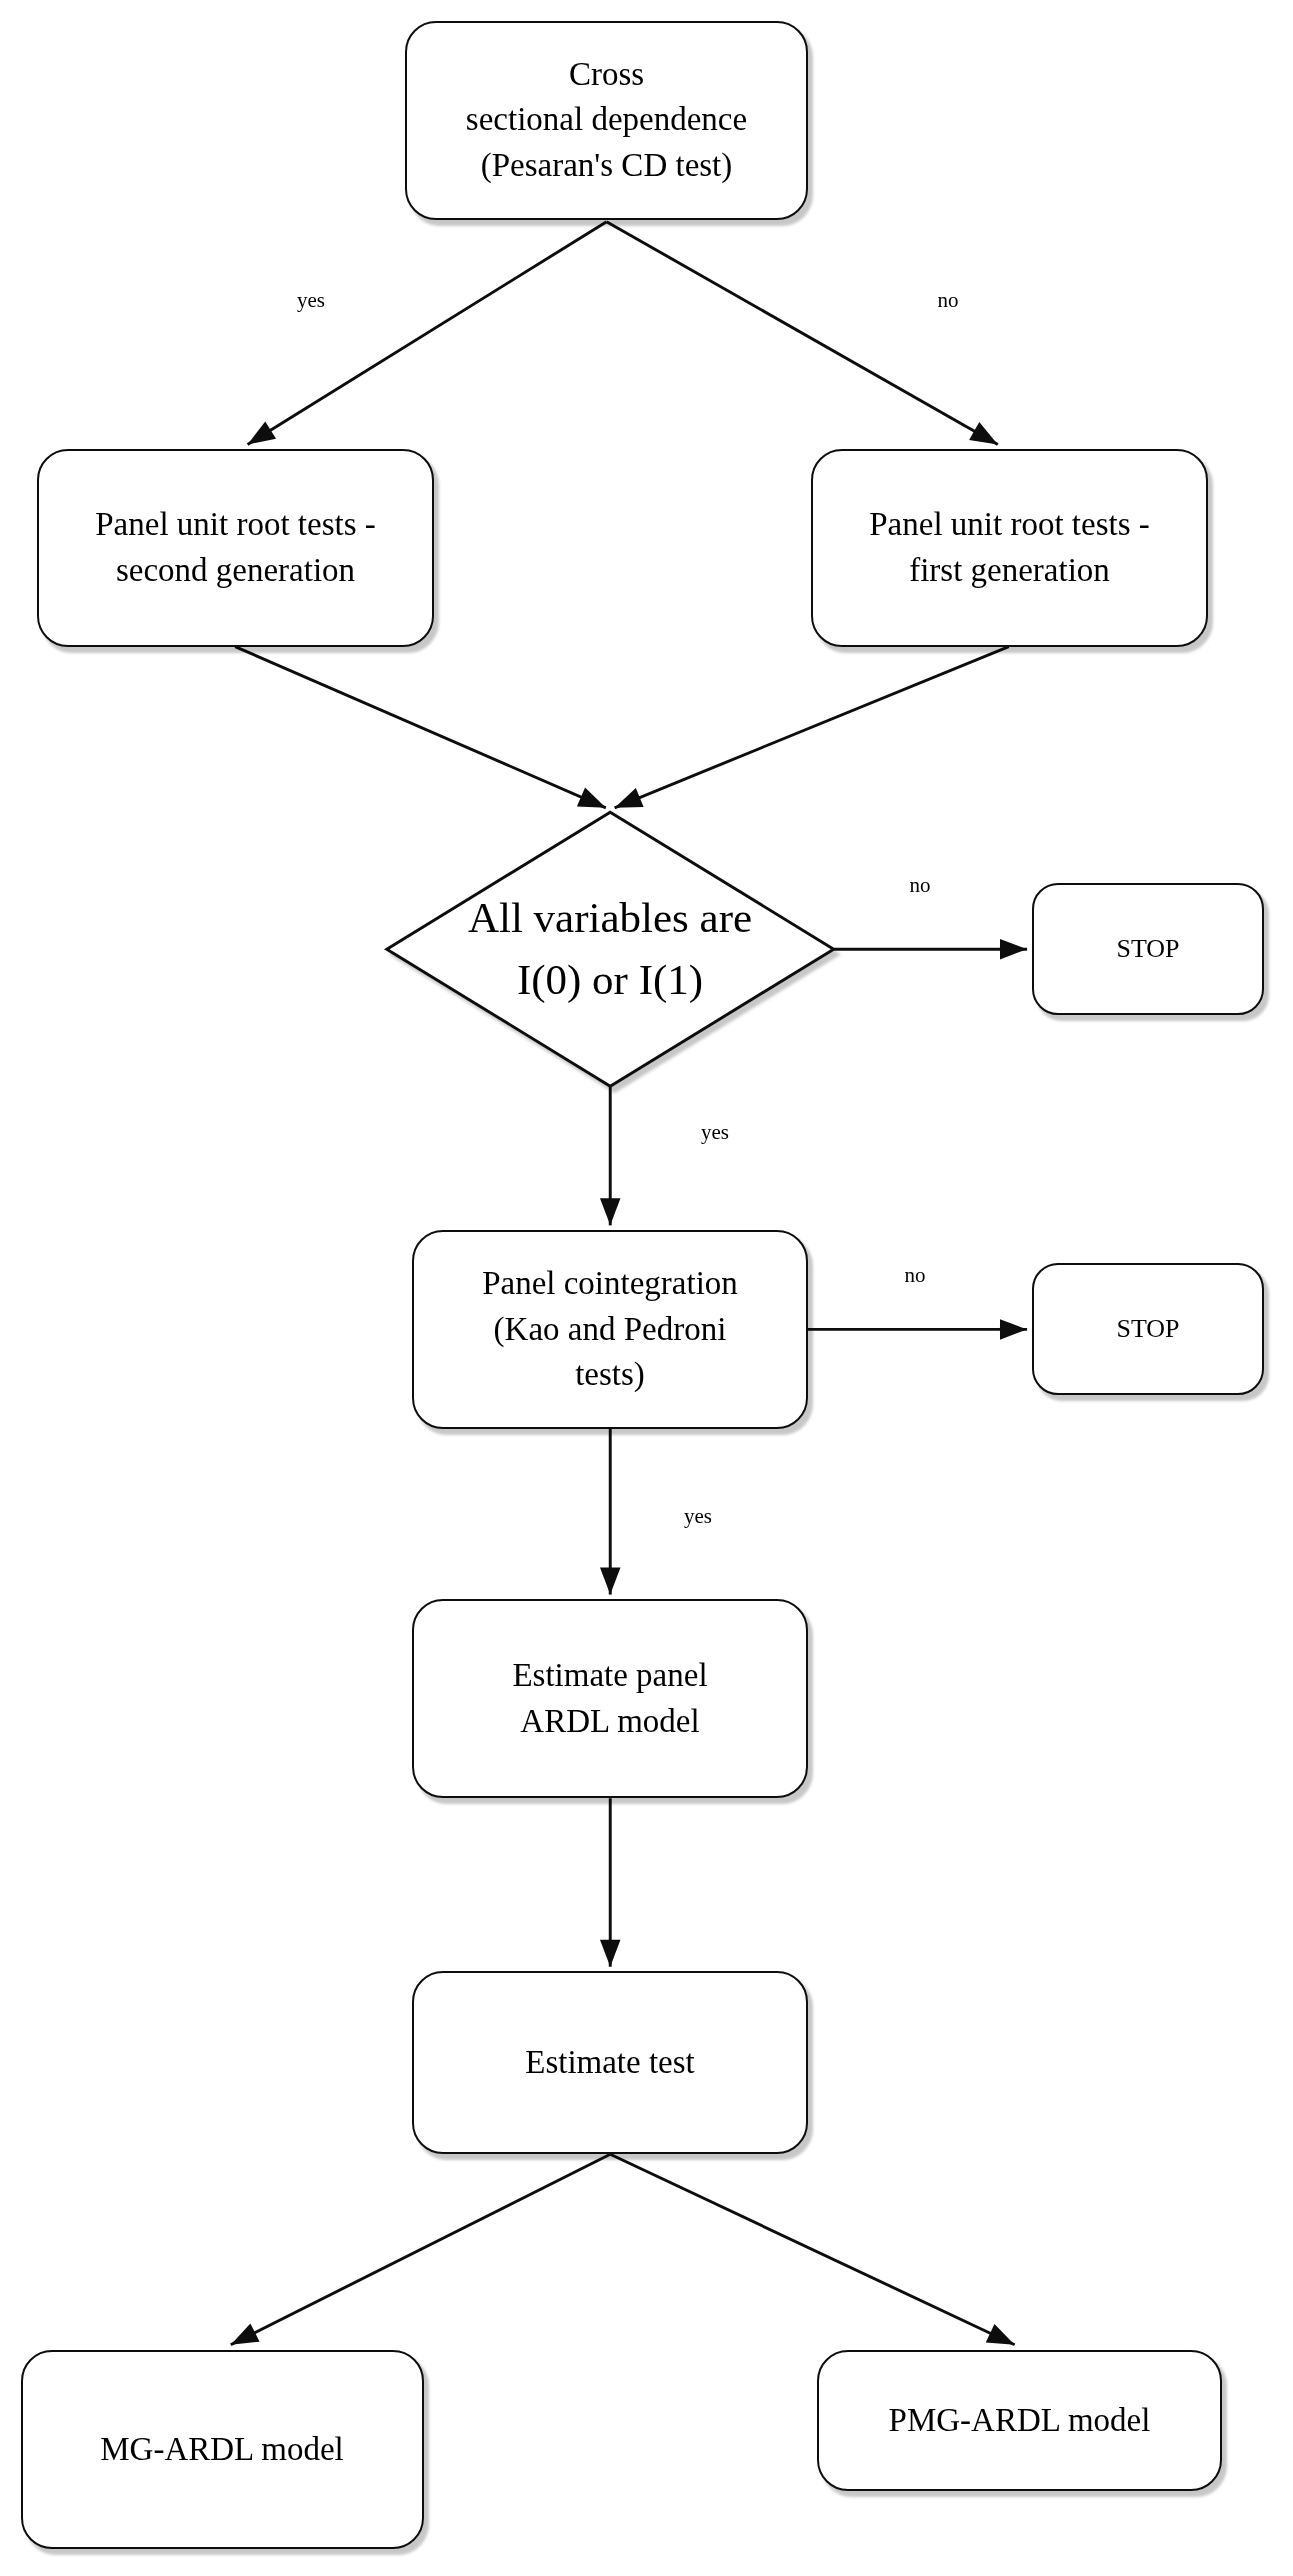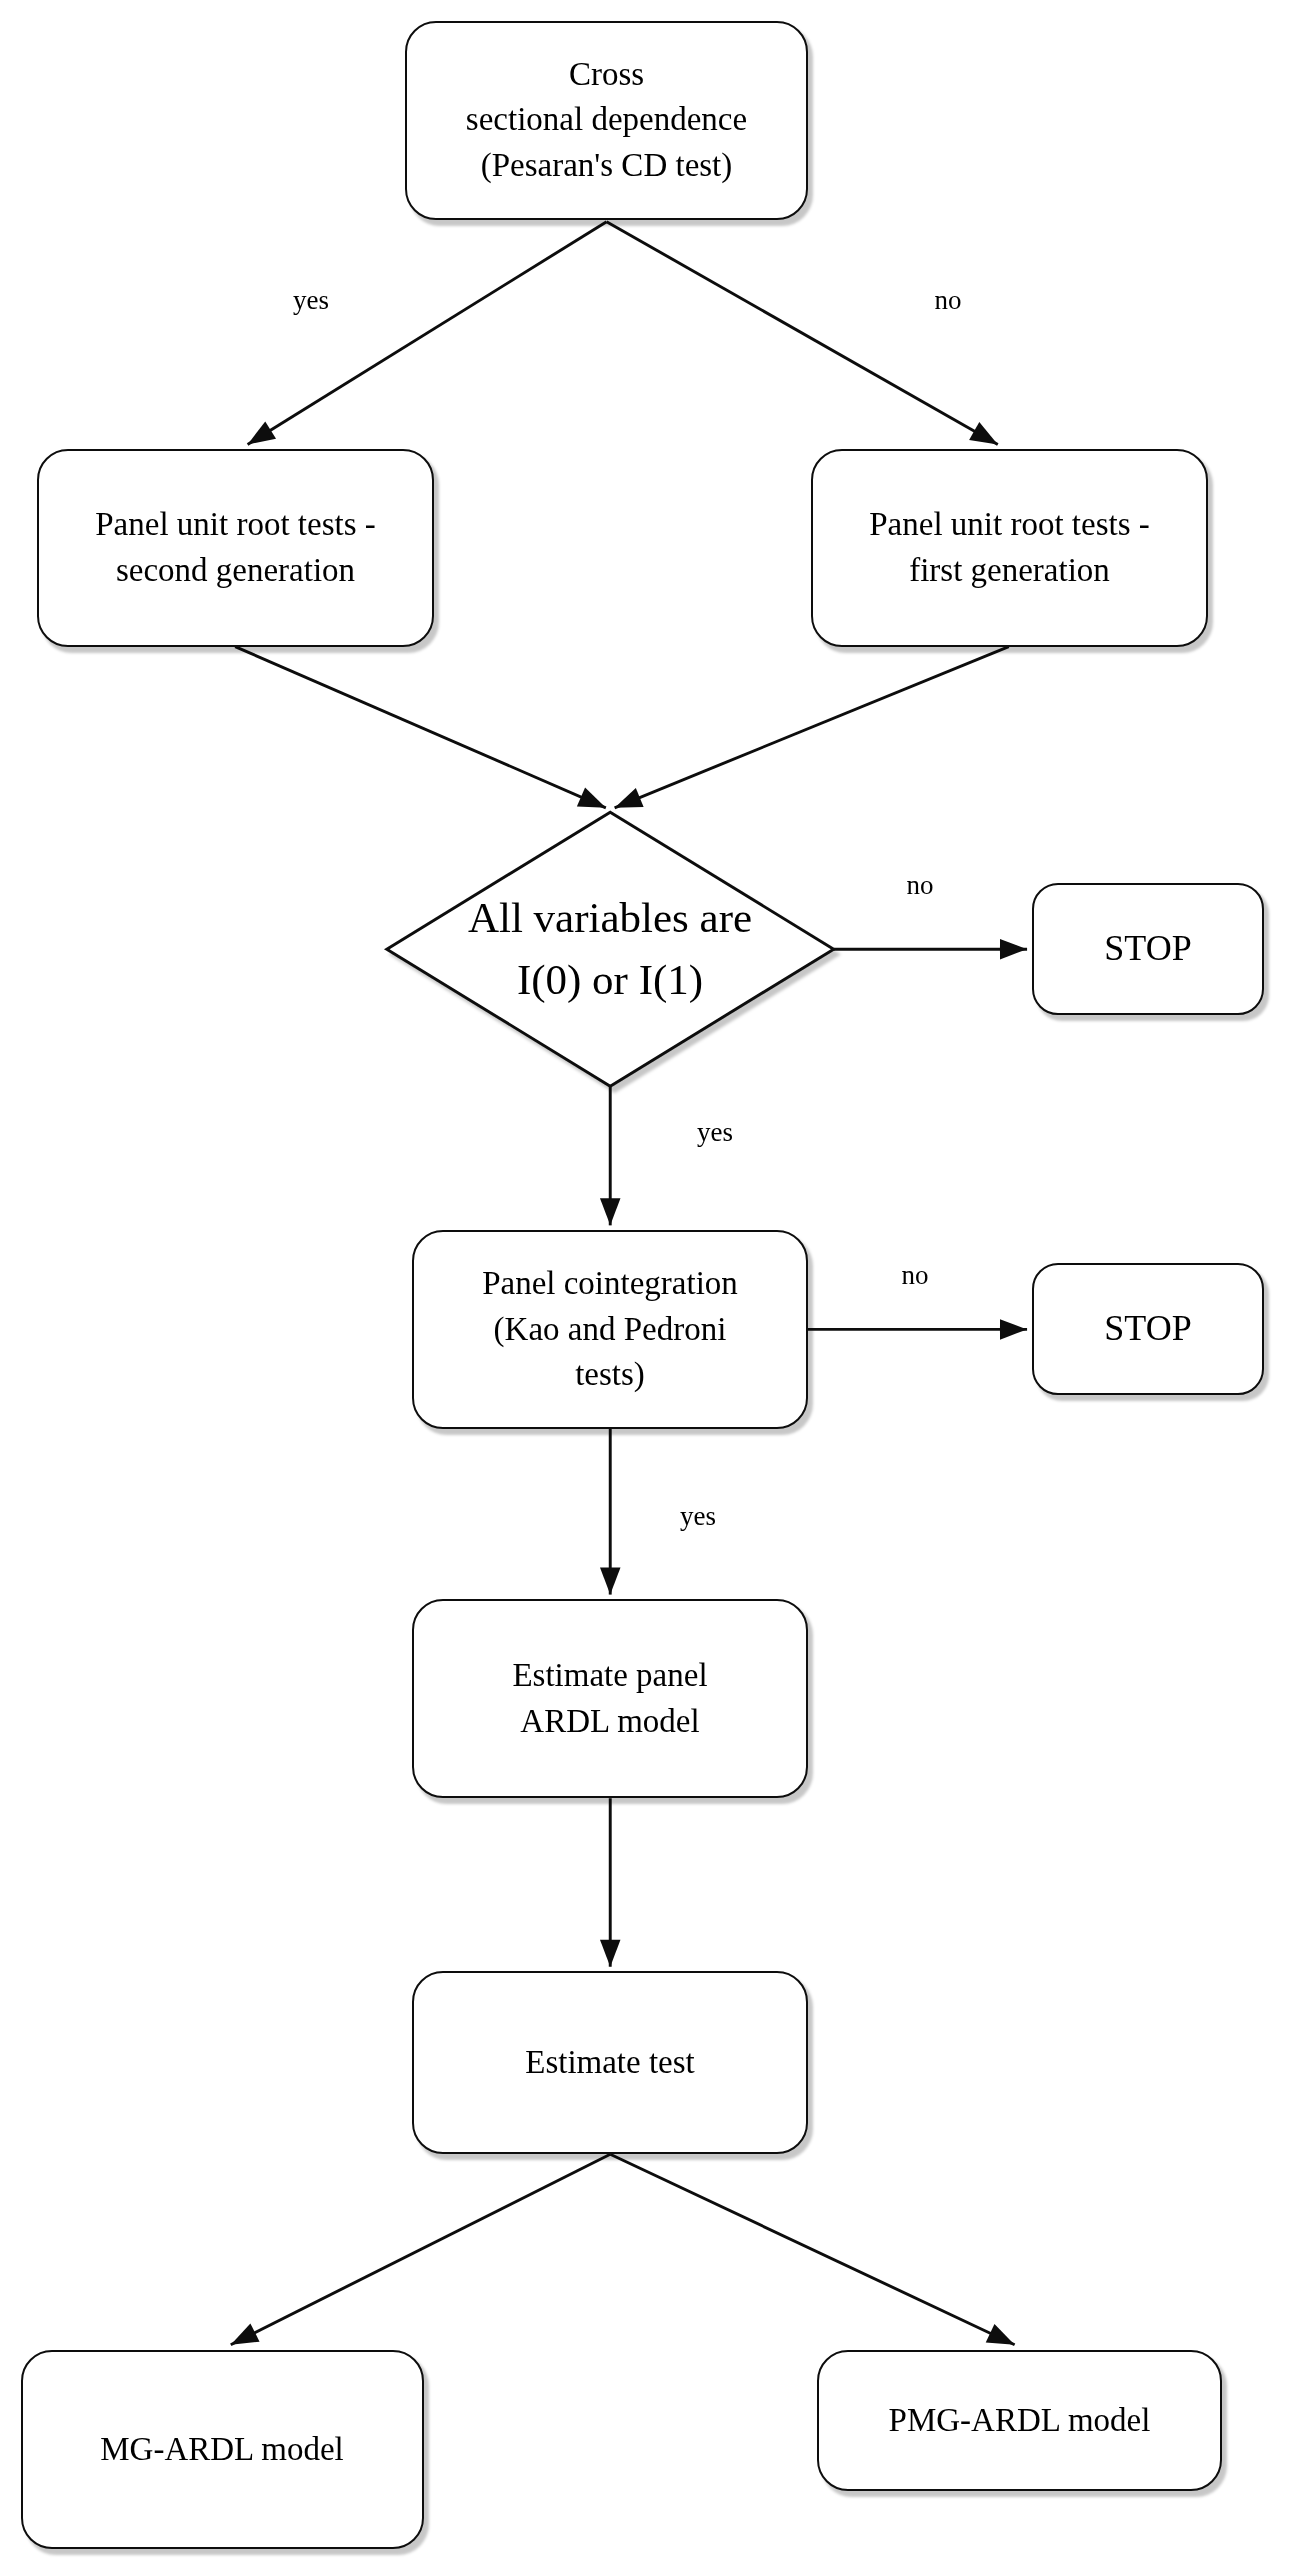--- a/index.html
+++ b/index.html
@@ -48,37 +48,37 @@
     text-align: center;
   }
   .node-label {
     display: block;
     white-space: pre-line;
     font-size: 33px;
     line-height: 1.38;
     padding: 0 10.3px;
   }
   .stop .node-label {
-    font-size: 36px;
+    font-size: 26px;
   }
   .diamond-label {
     position: absolute;
     z-index: 2;
     transform: translate(-50%, -50%);
     white-space: pre-line;
     font-size: 43px;
     line-height: 1.45;
     text-align: center;
     width: 410px;
   }
   .edge-label {
     position: absolute;
     z-index: 2;
     transform: translate(-50%, -50%);
-    font-size: 27px;
+    font-size: 21px;
     line-height: 1;
     background: #ffffff;
     padding: 2.9px 5.9px;
     text-align: center;
   }
 </style>
 </head>
 <body>
 
 <div class="canvas">

